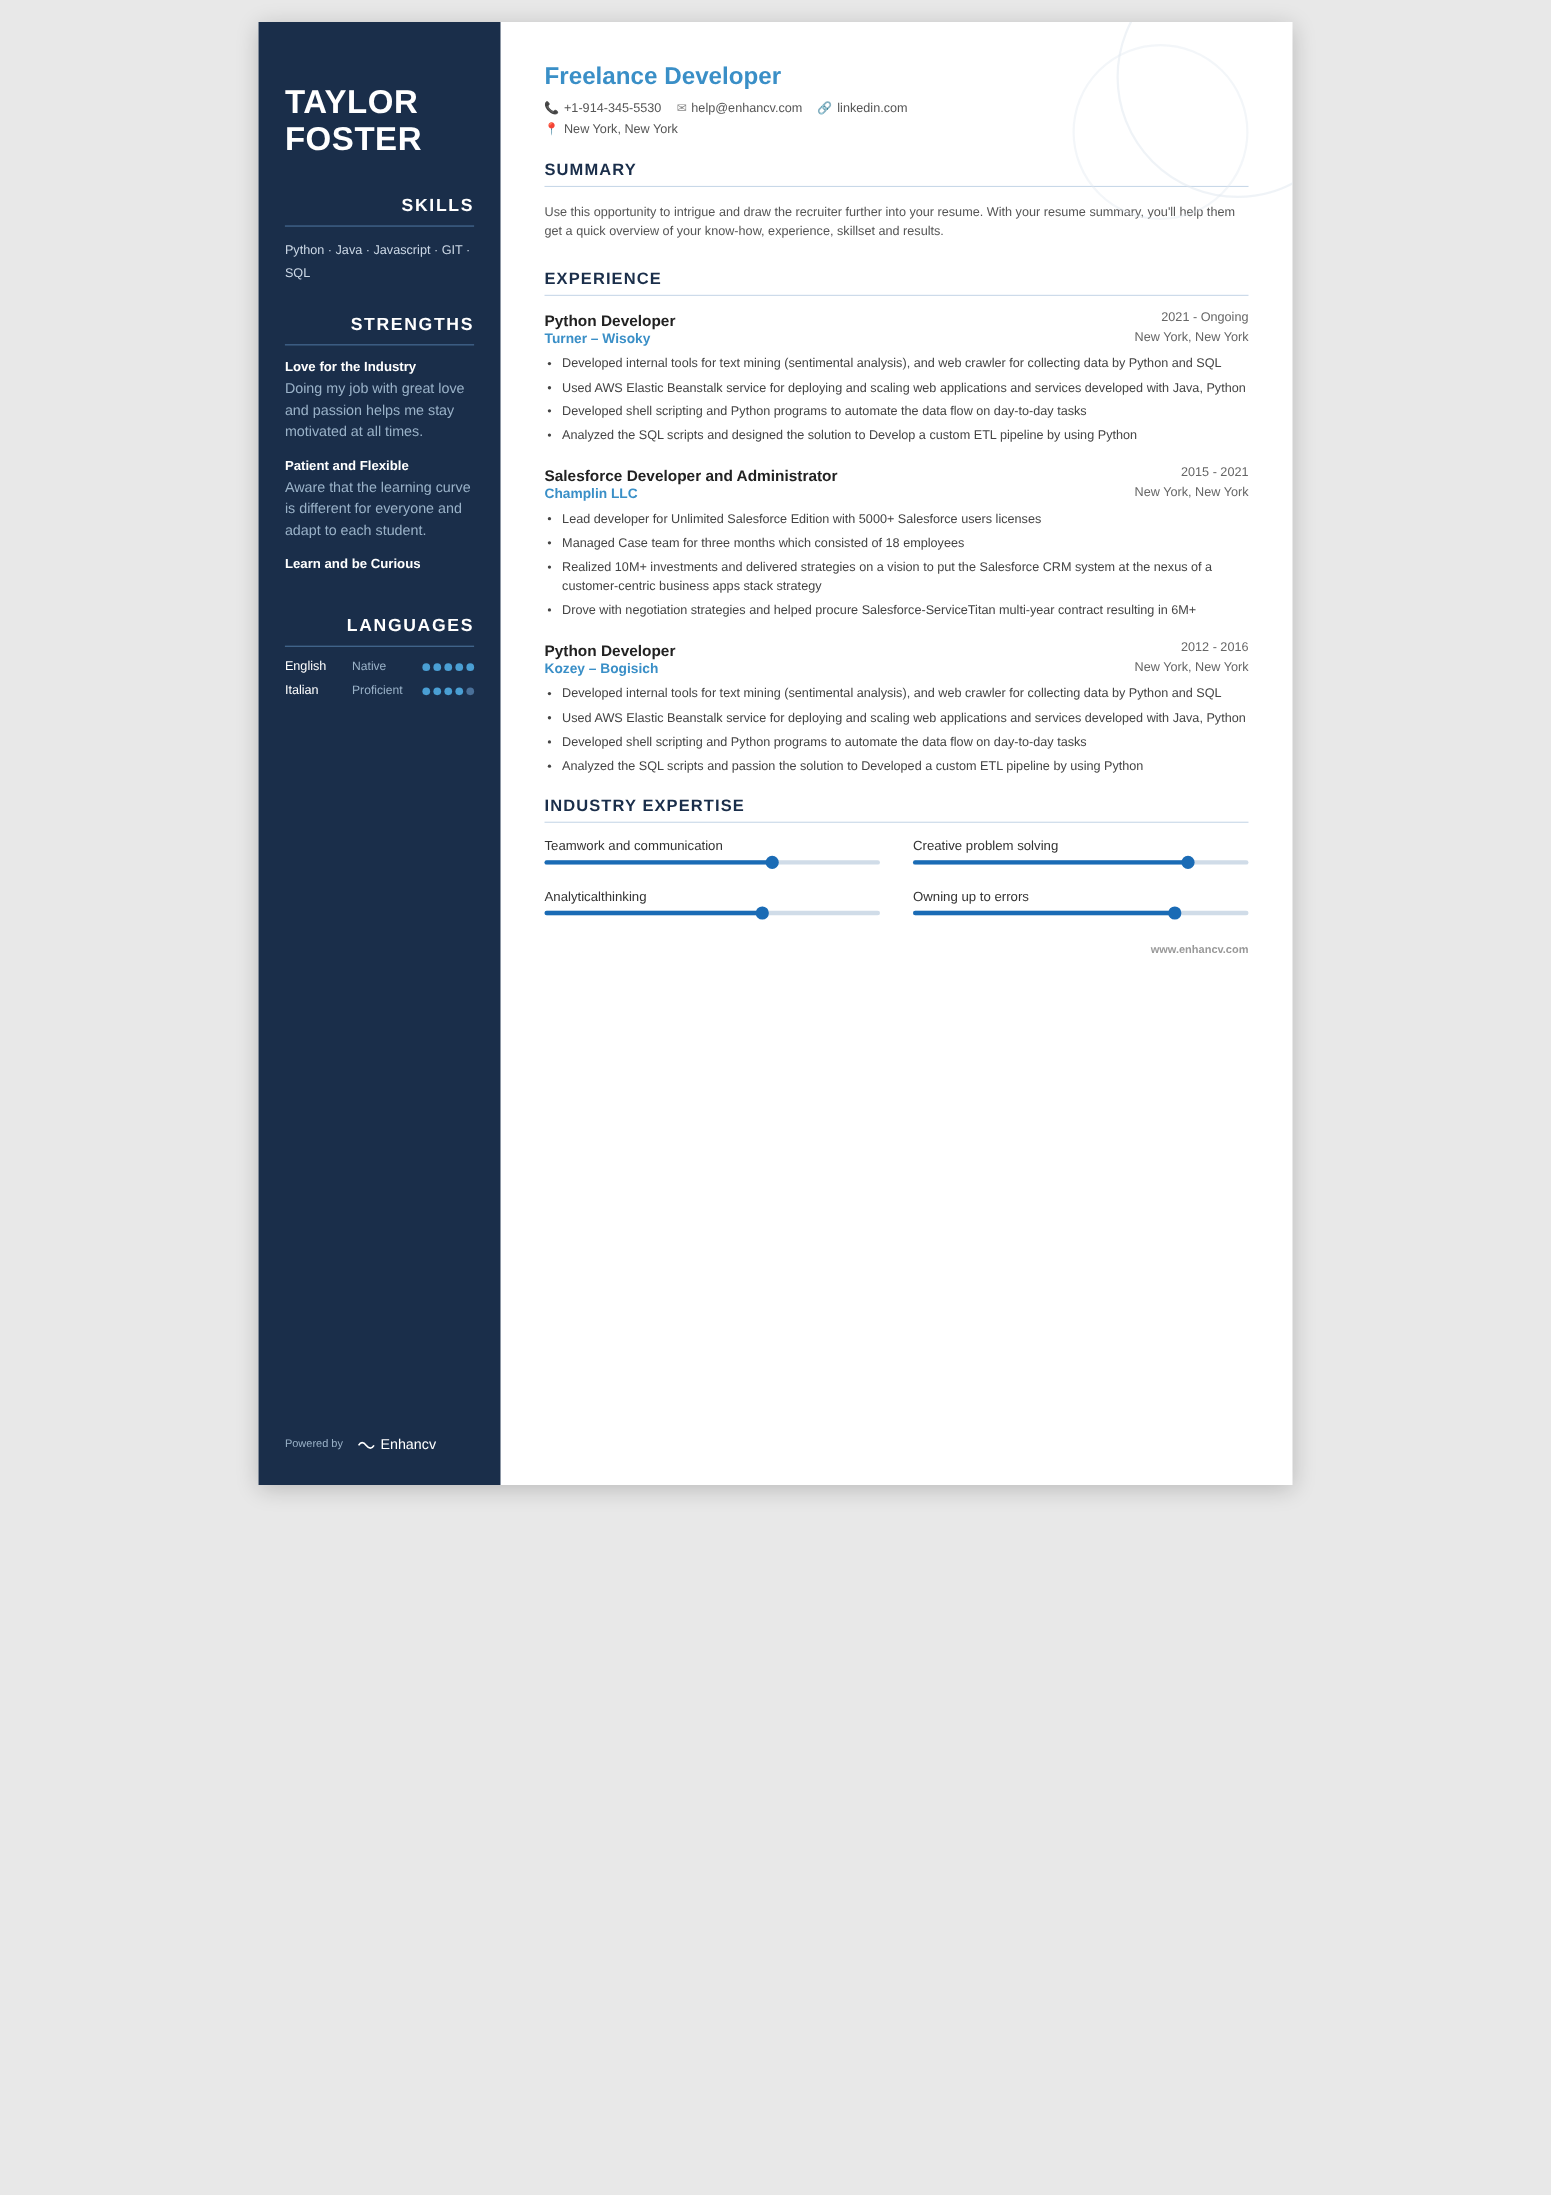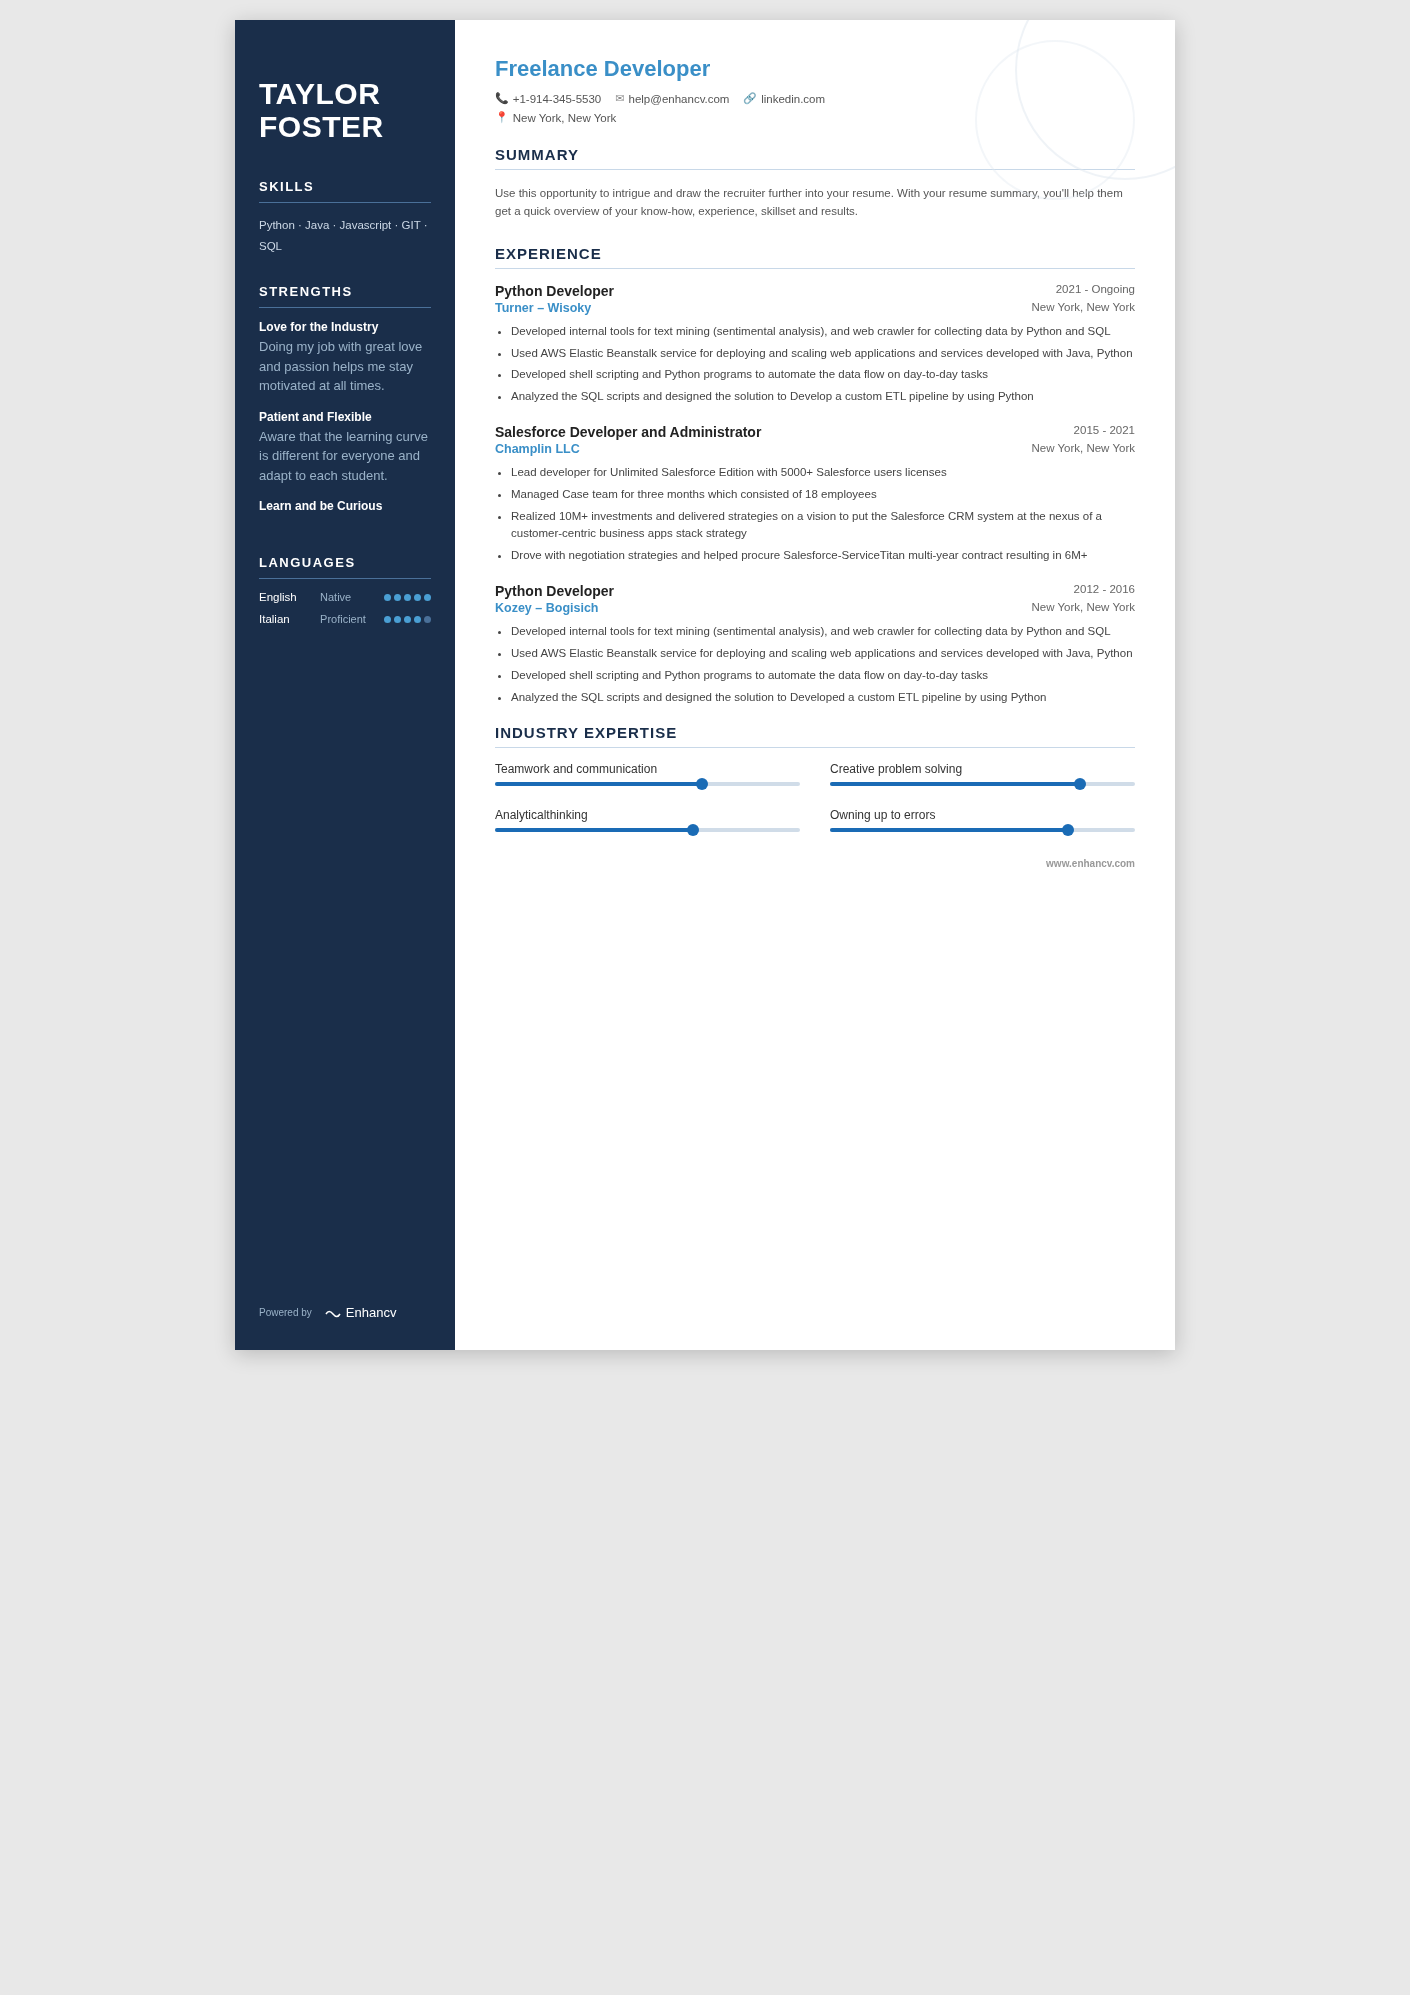--- a/index.html
+++ b/index.html
@@ -36,26 +36,27 @@
       font-weight: 900;
       line-height: 1.1;
       letter-spacing: 0.5px;
       margin-bottom: 36px;
       text-transform: uppercase;
     }
     .sidebar-section {
       margin-bottom: 28px;
     }
     .sidebar-section-title {
-      font-size: 13px;
+      font-size: 16px;
       font-weight: 700;
       letter-spacing: 1.5px;
       text-transform: uppercase;
       color: #fff;
       margin-bottom: 8px;
+      text-align: right;
     }
     .sidebar-divider {
       border: none;
       border-top: 1.5px solid #4a7099;
       margin-bottom: 12px;
     }
     .skills-text {
       font-size: 11.5px;
       color: #ccd8e6;
       line-height: 1.8;
@@ -448,21 +449,21 @@
         <span class="exp-date">2012 - 2016</span>
       </div>
       <div class="exp-company-row">
         <span class="exp-company">Kozey – Bogisich</span>
         <span class="exp-location">New York, New York</span>
       </div>
       <ul class="exp-bullets">
         <li>Developed internal tools for text mining (sentimental analysis), and web crawler for collecting data by Python and SQL</li>
         <li>Used AWS Elastic Beanstalk service for deploying and scaling web applications and services developed with Java, Python</li>
         <li>Developed shell scripting and Python programs to automate the data flow on day-to-day tasks</li>
-        <li>Analyzed the SQL scripts and designed the solution to Developed a custom ETL pipeline by using Python</li>
+        <li>Analyzed the SQL scripts and passion the solution to Developed a custom ETL pipeline by using Python</li>
       </ul>
     </div>
 
     <div class="section-title-main">INDUSTRY EXPERTISE</div>
     <hr class="section-divider">
 
     <div class="expertise-grid">
 
       <div class="expertise-item">
         <div class="expertise-label">Teamwork and communication</div>

